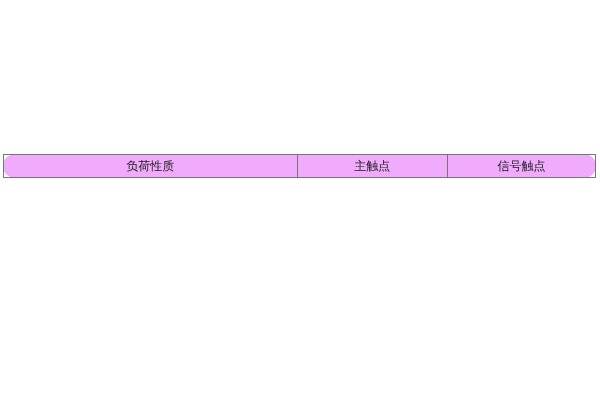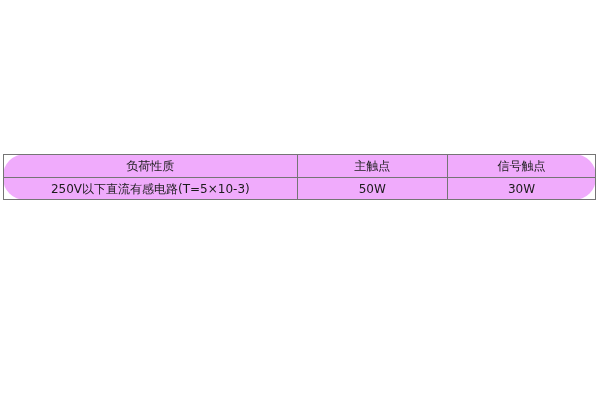--- a/index.html
+++ b/index.html
@@ -56,20 +56,15 @@
       <col class="c-signal">
     </colgroup>
     <thead>
       <tr>
         <th>负荷性质</th>
         <th>主触点</th>
         <th>信号触点</th>
       </tr>
     </thead>
     <tbody>
-      <tr>
-        <td>250V以下直流有感电路(T=5×10-3)</td>
-        <td>50W</td>
-        <td>30W</td>
-      </tr>
     </tbody>
   </table>
 </div>
 
 </body></html>

